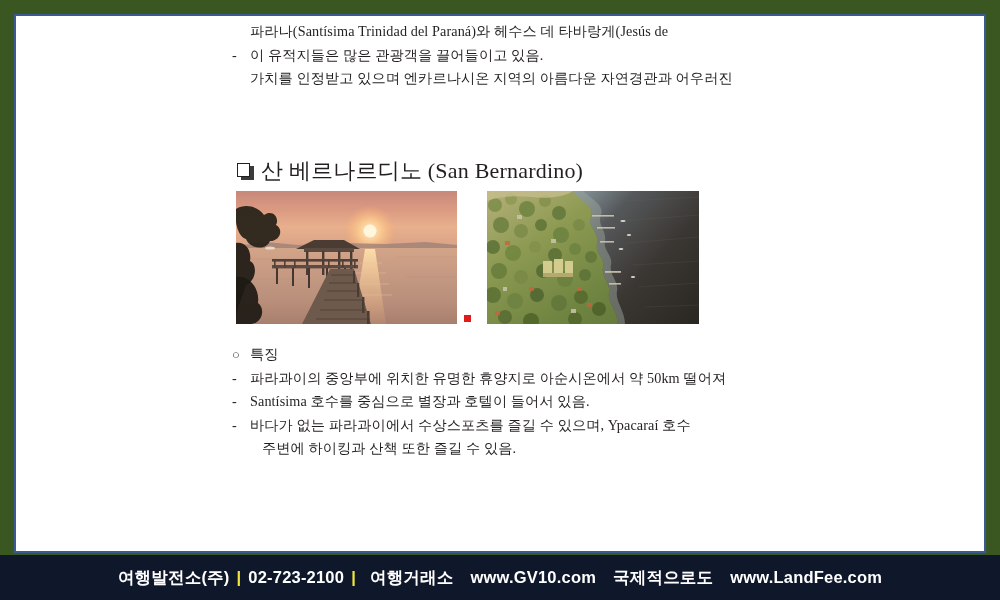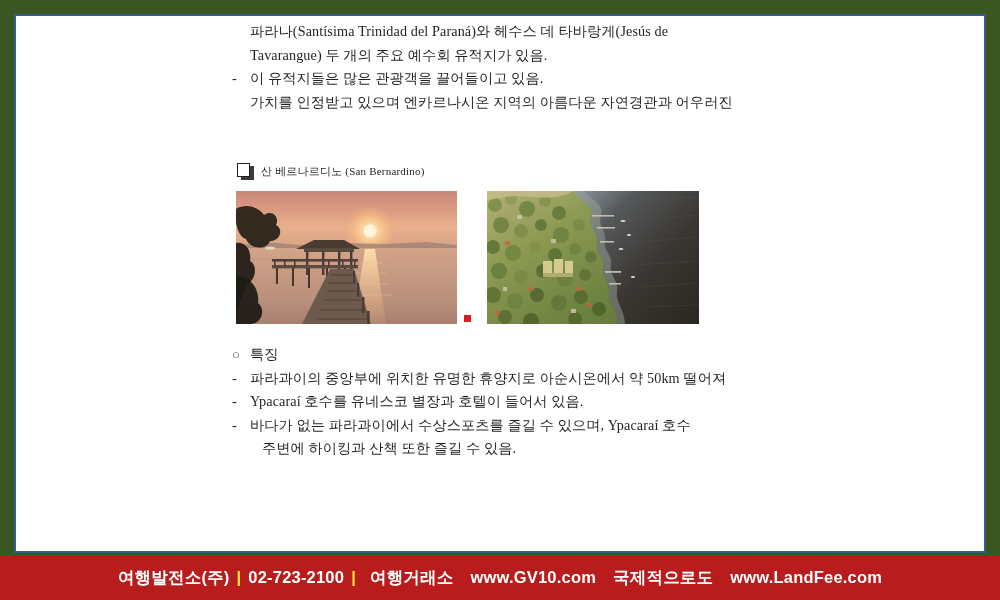--- a/index.html
+++ b/index.html
@@ -77,21 +77,21 @@
   }
   .book-icon .page-sq {
     position: absolute;
     left: 0px; top: 0px;
     width: 13px; height: 14px;
     background: #ffffff;
     border: 1.6px solid #231f20;
   }
   #section-title {
     color: #231f20;
-    font-size: 11px;
+    font-size: 22px;
     line-height: 18px;
     white-space: nowrap;
     letter-spacing: 0.2px;
   }
 
   
   #photos {
     position: absolute;
     left: 220px;
     top: 175px;
@@ -141,21 +141,21 @@
     font-size: 13px;
   }
 
   
   #footer {
     position: absolute;
     left: 0;
     top: 555px;
     width: 1000px;
     height: 45px;
-    background: #b91c1c;
+    background: #0f172a;
     display: flex;
     align-items: center;
     justify-content: center;
   }
   #footer-inner {
     display: flex;
     align-items: baseline;
     color: #ffffff;
     font-family: "Liberation Sans", "DejaVu Sans", sans-serif;
     font-size: 16.5px;
@@ -174,21 +174,20 @@
 </style>
 </head>
 <body>
 
 <div id="slide">
 
   <div id="page">
 
     <div id="intro">
       <div class="line ind1">파라나(Santísima Trinidad del Paraná)와 헤수스 데 타바랑게(Jesús de</div>
-      <div class="line ind1">Tavarangue) 두 개의 주요 예수회 유적지가 있음.</div>
       <div class="line dashrow">
         <span class="dash">-</span>
       </div>
       <div class="line ind1">이 유적지들은 많은 관광객을 끌어들이고 있음.</div>
       <div class="line ind1">가치를 인정받고 있으며 엔카르나시온 지역의 아름다운 자연경관과 어우러진</div>
     </div>
 
     <div id="section-heading">
       <span class="book-icon">
         <span class="shadow"></span>
@@ -425,21 +424,21 @@
         <span>특징</span>
       </div>
 
       <div class="line dashrow ind1">
         <span class="dash">-</span>
         <span>파라과이의 중앙부에 위치한 유명한 휴양지로 아순시온에서 약 50km 떨어져</span>
       </div>
 
       <div class="line dashrow ind1">
         <span class="dash">-</span>
-        <span>Ypacaraí 호수를 유네스코 별장과 호텔이 들어서 있음.</span>
+        <span>Santísima 호수를 중심으로 별장과 호텔이 들어서 있음.</span>
       </div>
 
       <div class="line dashrow ind1">
         <span class="dash">-</span>
         <span>바다가 없는 파라과이에서 수상스포츠를 즐길 수 있으며, Ypacaraí 호수</span>
       </div>
       <div class="line ind2">주변에 하이킹과 산책 또한 즐길 수 있음.</div>
     </div>
 
   </div>

